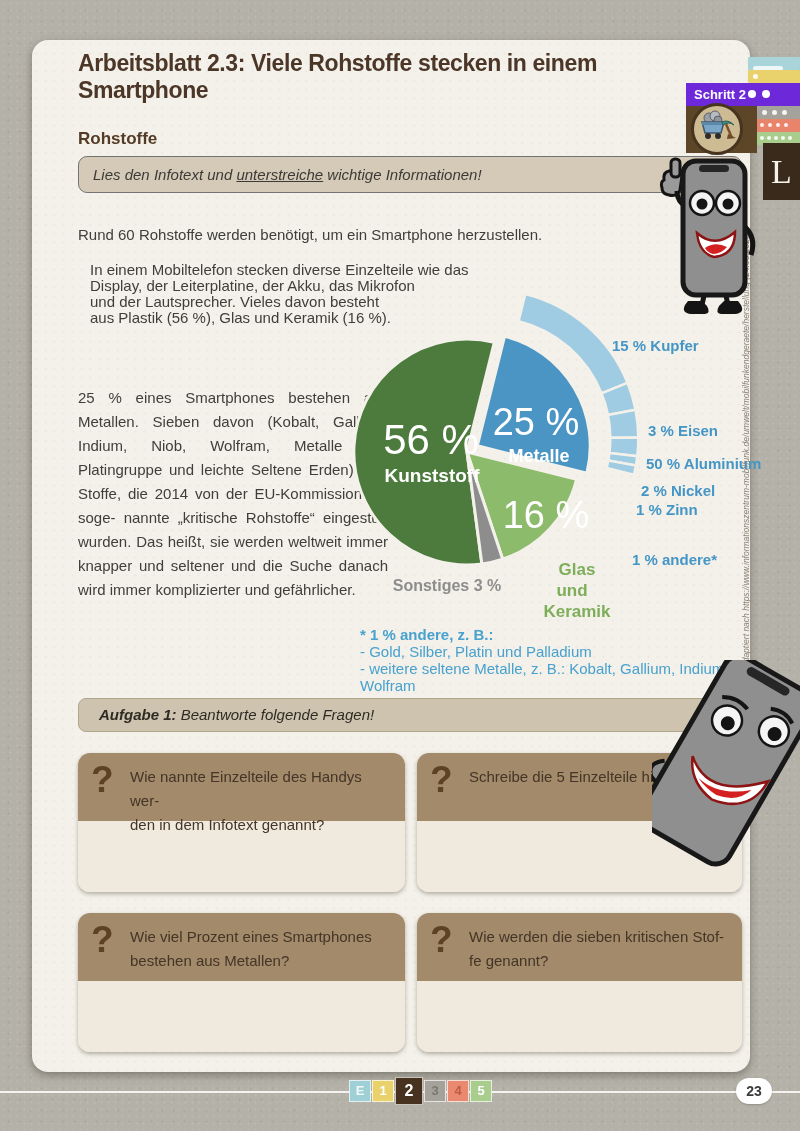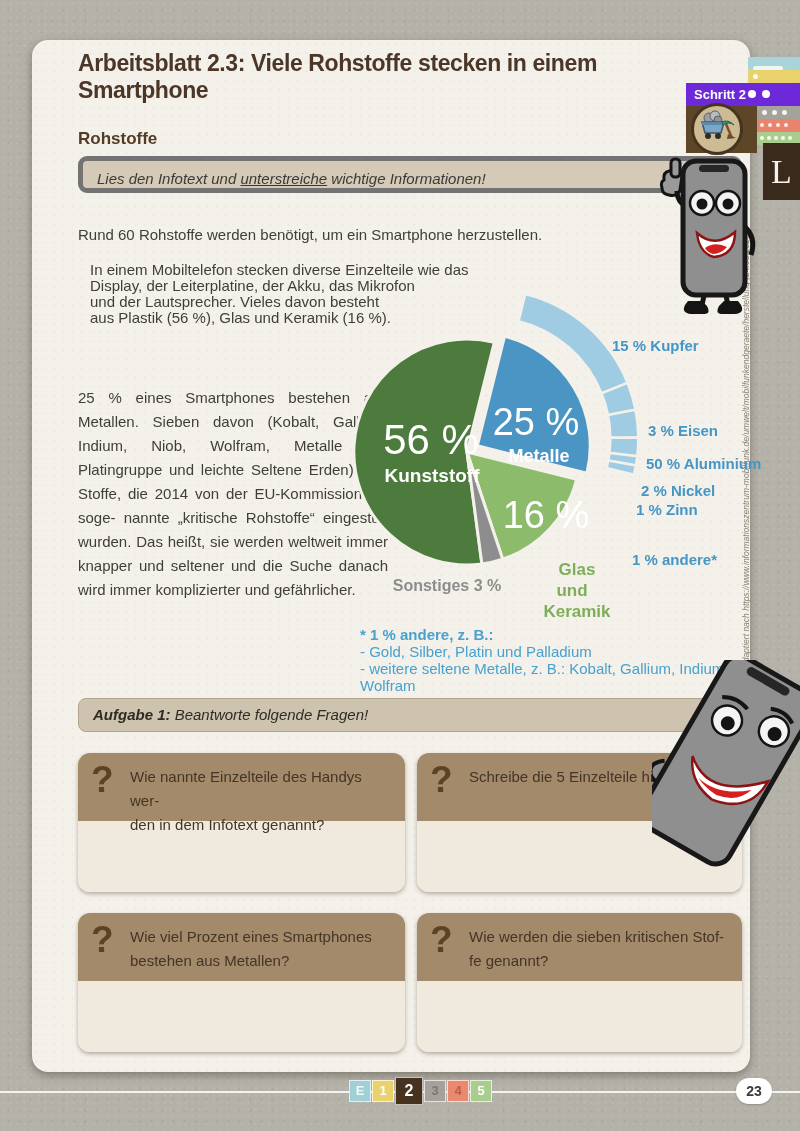--- a/index.html
+++ b/index.html
@@ -31,37 +31,37 @@
     font-size:13px;font-weight:bold;line-height:23px;padding-left:8px;box-sizing:border-box;}
   .schritt-bar .bdot{position:absolute;width:8px;height:8px;border-radius:50%;background:#fff;top:7px;}
   .icon-box{left:686px;top:106px;width:71px;height:47px;background:#5d4528;}
   .mine-circle{left:691px;top:103px;width:46px;height:46px;border-radius:50%;
     background:#cdbb93;border:3px solid #46341f;}
   .l-tab{left:763px;top:143px;width:37px;height:57px;background:#3a2a1c;color:#f5f2ea;
     font-family:"Liberation Serif",serif;font-size:34px;text-align:center;line-height:57px;}
   
   .rohstoffe-heading{left:78px;top:129px;font-size:17px;font-weight:bold;color:#543b26;}
   .instruction-box{left:78px;top:156px;width:664px;height:37px;background:#d4cab7;
-    border:5px solid #737373;border-radius:9px;box-sizing:border-box;
+    border:1px solid #737373;border-radius:9px;box-sizing:border-box;
     font-size:15px;font-style:italic;color:#3c3a36;line-height:35px;padding-left:14px;}
   .para{color:#3f3e3a;font-size:15px;white-space:pre-line;}
   .p1{left:78px;top:226px;width:560px;}
   .p2{left:90px;top:262px;width:420px;line-height:16px;}
   .p3{left:78px;top:386px;width:310px;line-height:24px;text-align:justify;}
   
   .pie-svg{left:345px;top:292px;}
   .metal-label{color:#4596c6;font-size:15px;font-weight:600;white-space:nowrap;}
   .footnote{left:340px;top:626px;width:420px;color:#48a1ce;font-size:15px;line-height:17px;margin-left:20px;}
   .footnote .fn-title{font-weight:bold;}
   .source-note{left:741px;top:258px;height:410px;writing-mode:vertical-rl;
     transform:rotate(180deg);font-size:8.5px;font-style:italic;color:#8a8177;white-space:nowrap;}
   
   .aufgabe-banner{left:78px;top:698px;width:664px;height:34px;background:#cdc3af;
     border:1px solid #b1a58c;border-radius:8px;box-sizing:border-box;
-    font-size:15px;font-style:italic;color:#2f2b24;line-height:32px;padding-left:14px;}
+    font-size:15px;font-style:italic;color:#2f2b24;line-height:32px;padding-left:20px;}
   .aufgabe-banner b{font-weight:bold;}
   
   .qcard{width:327px;height:139px;border-radius:12px;box-shadow:0 2px 4px rgba(80,70,55,.4);overflow:hidden;}
   .q1{left:78px;top:753px;}  .q2{left:417px;top:753px;width:325px;}
   .q3{left:78px;top:913px;}  .q4{left:417px;top:913px;width:325px;}
   .qhead{position:relative;height:68px;background:#a28a6a;}
   .qmark{position:absolute;left:13px;top:8px;font-size:37px;font-weight:900;color:#5d4223;line-height:1;}
   .qtext{position:absolute;left:52px;top:12px;right:10px;font-size:15px;color:#443527;
     line-height:24px;white-space:pre-line;}
   .qbody{height:71px;background:#f0eade;}

